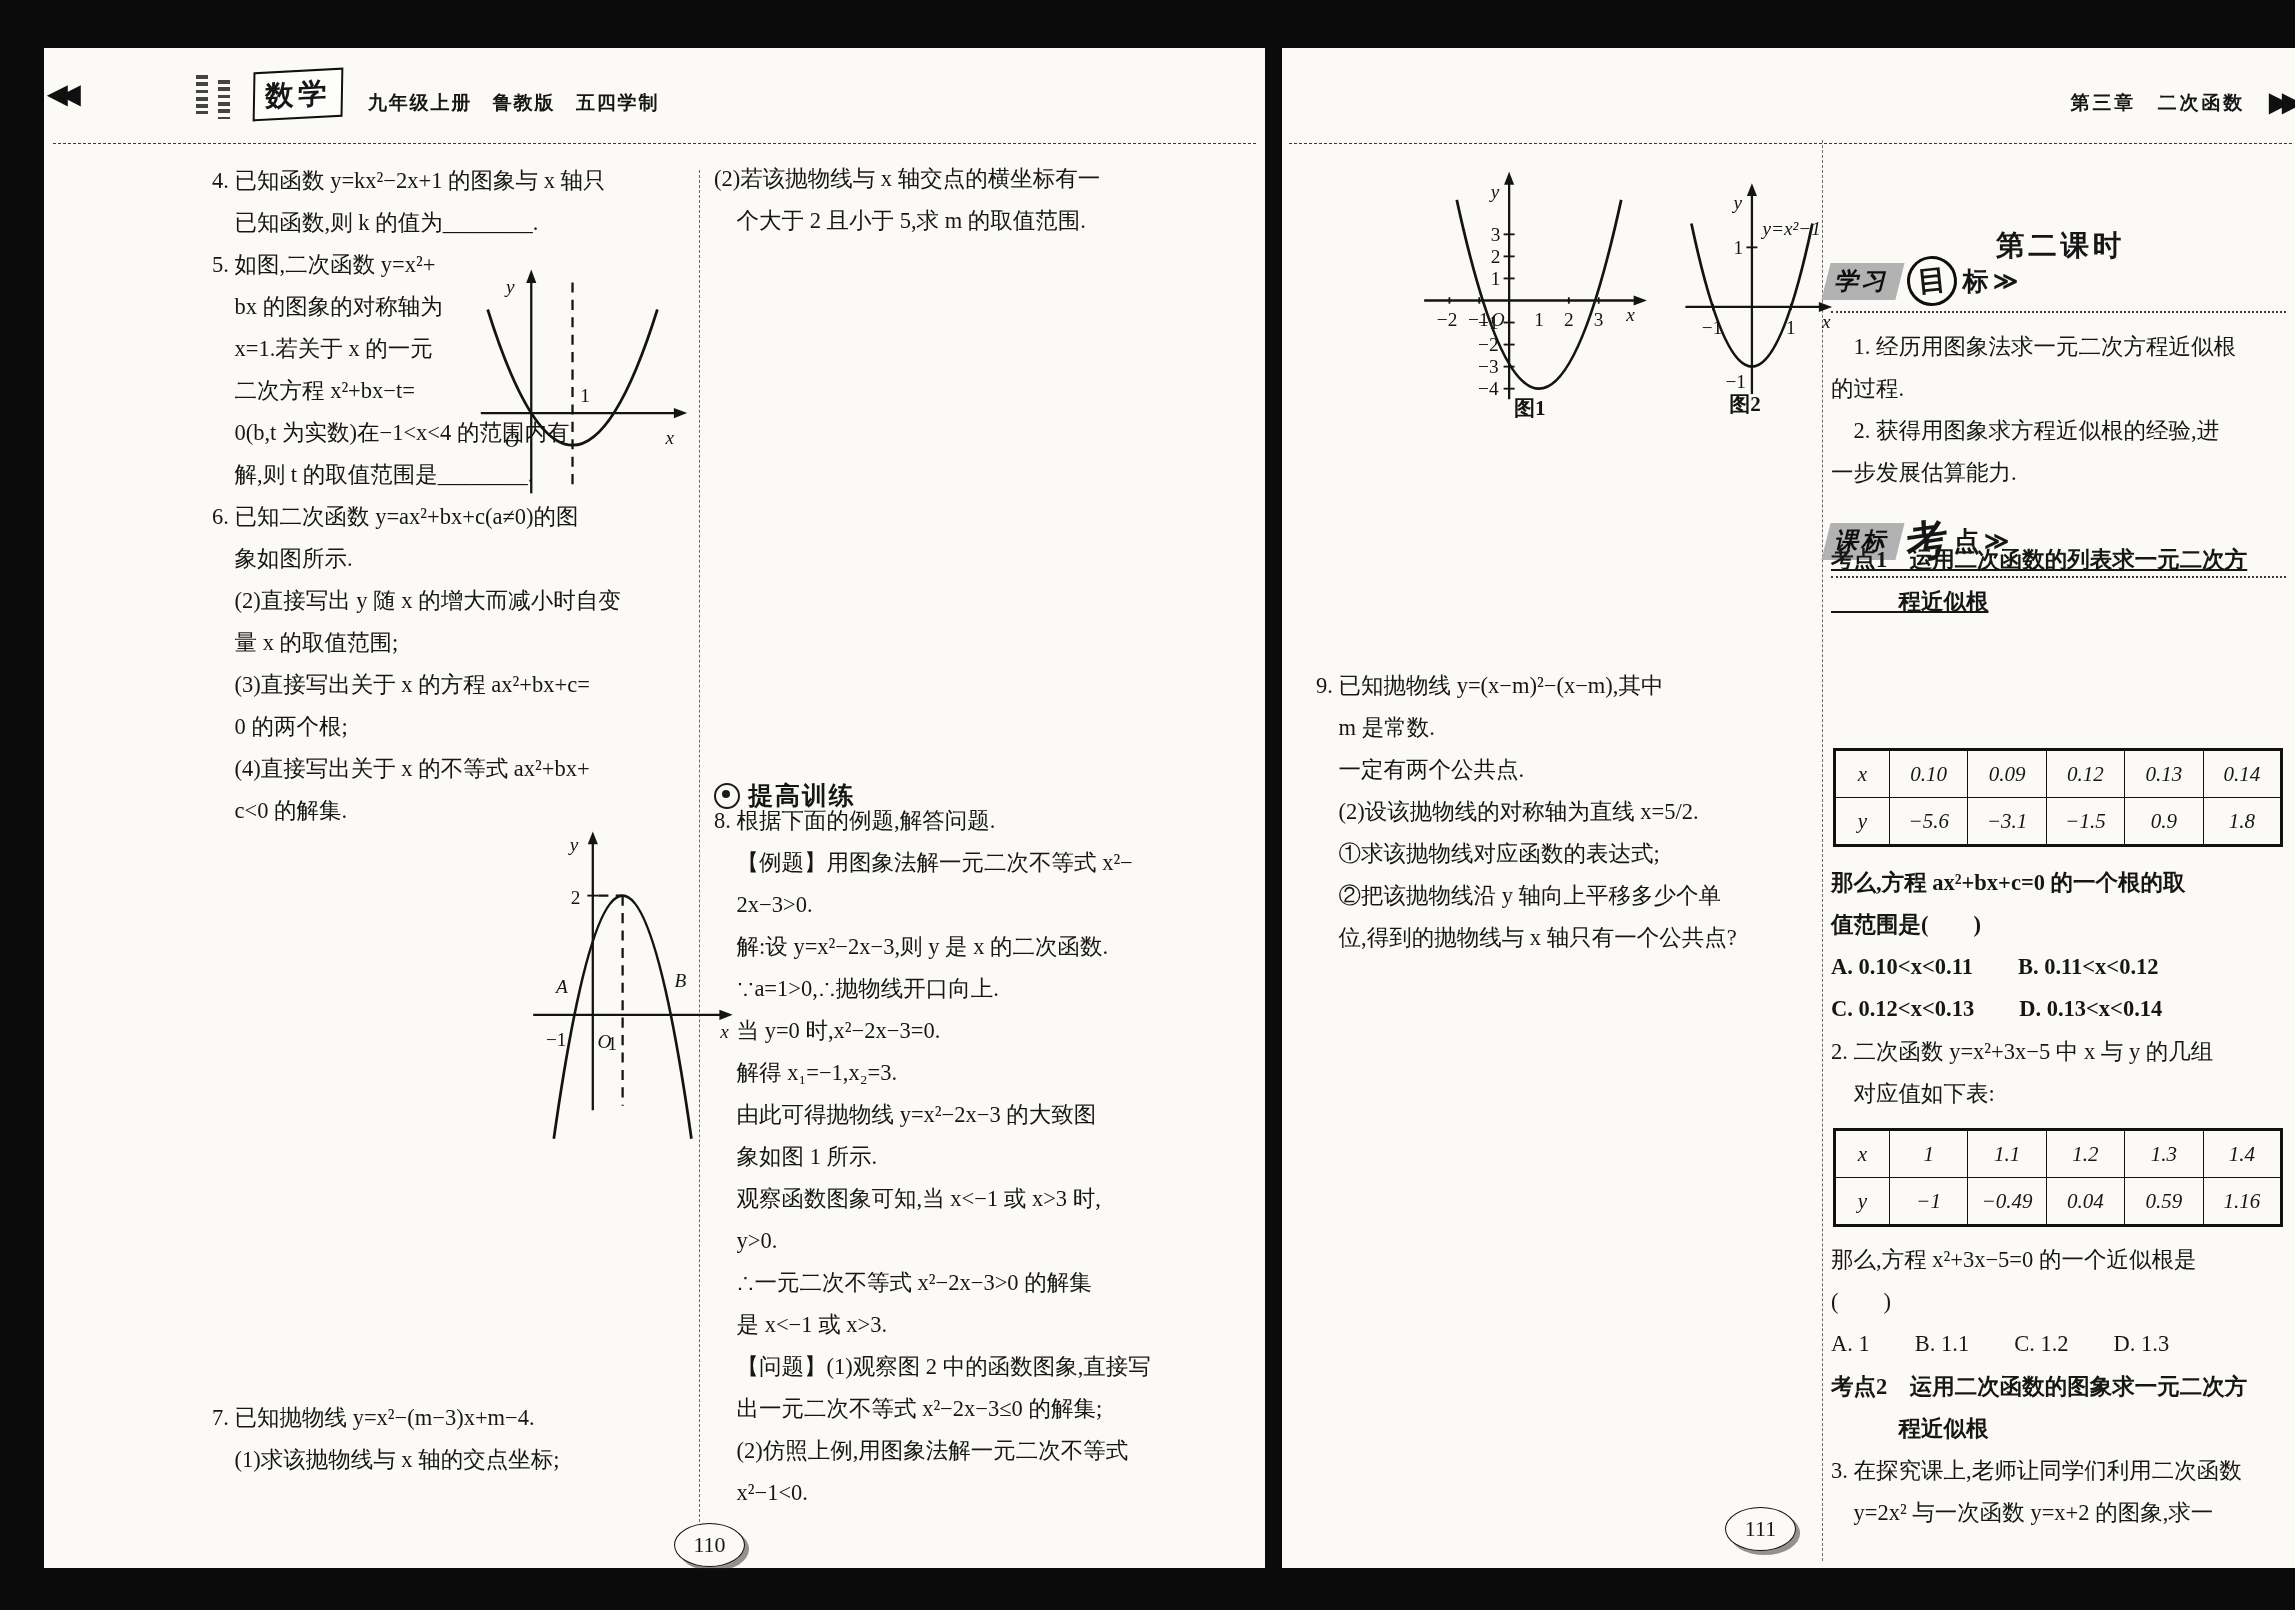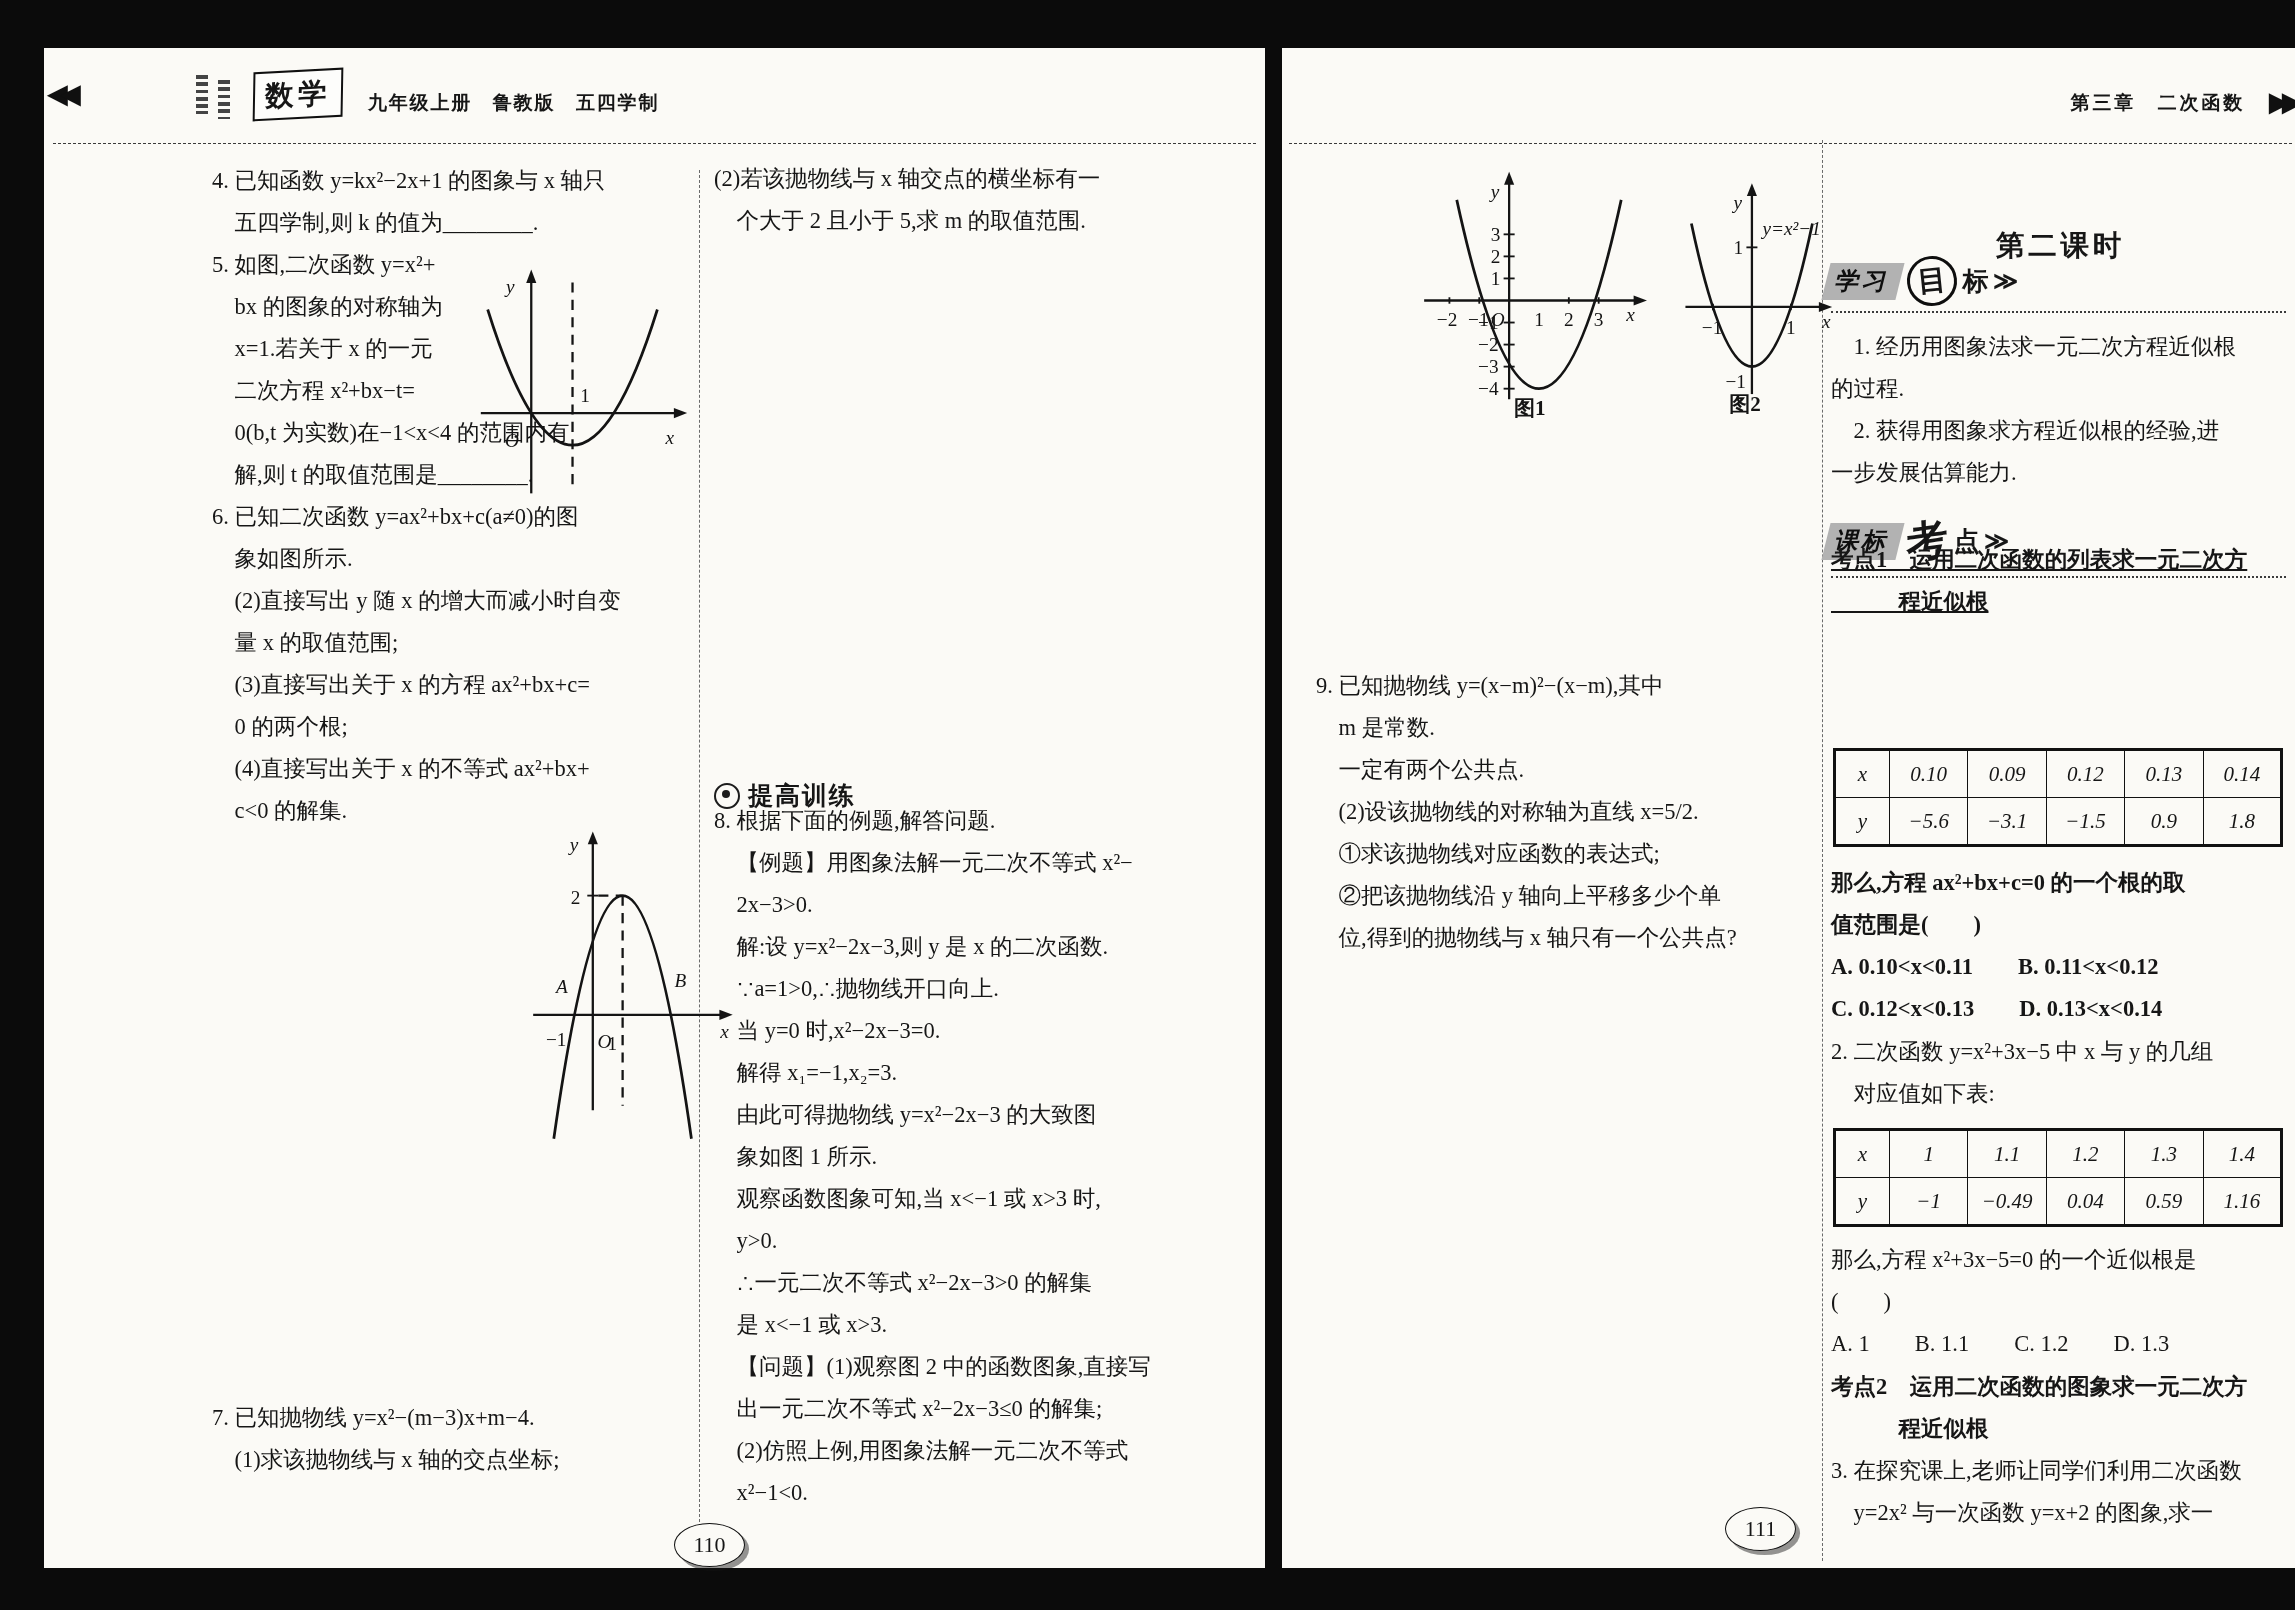--- a/index.html
+++ b/index.html
@@ -100,21 +100,21 @@
   <div class="hatch" style="left:174px;top:32px;"></div>
 
   <div class="logo" style="left:209px;top:22px;">数学</div>
   <div class="subtitle" style="left:324px;top:42px;">九年级上册　鲁教版　五四学制</div>
   <div class="hdr-rule" style="left:9.2px;top:95px;width:1203px;"></div>
 
   <div class="vdivider" style="left:655px;top:122px;height:1377px;"></div>
 
   <div class="tblock" style="left:168px;top:112px;width:487px;">
       <div class="tline">4. 已知函数 y=kx²−2x+1 的图象与 x 轴只</div>
-      <div class="tline">　五四学制,则 k 的值为________.</div>
+      <div class="tline">　已知函数,则 k 的值为________.</div>
       <div class="tline">5. 如图,二次函数 y=x²+</div>
       <div class="tline">　bx 的图象的对称轴为</div>
       <div class="tline">　x=1.若关于 x 的一元</div>
       <div class="tline">　二次方程 x²+bx−t=</div>
       <div class="tline">　0(b,t 为实数)在−1&lt;x&lt;4 的范围内有</div>
       <div class="tline">　解,则 t 的取值范围是________.</div>
       <div class="tline">6. 已知二次函数 y=ax²+bx+c(a≠0)的图</div>
       <div class="tline">　象如图所示.</div>
       <div class="tline">　(2)直接写出 y 随 x 的增大而减小时自变</div>
       <div class="tline">　量 x 的取值范围;</div>

